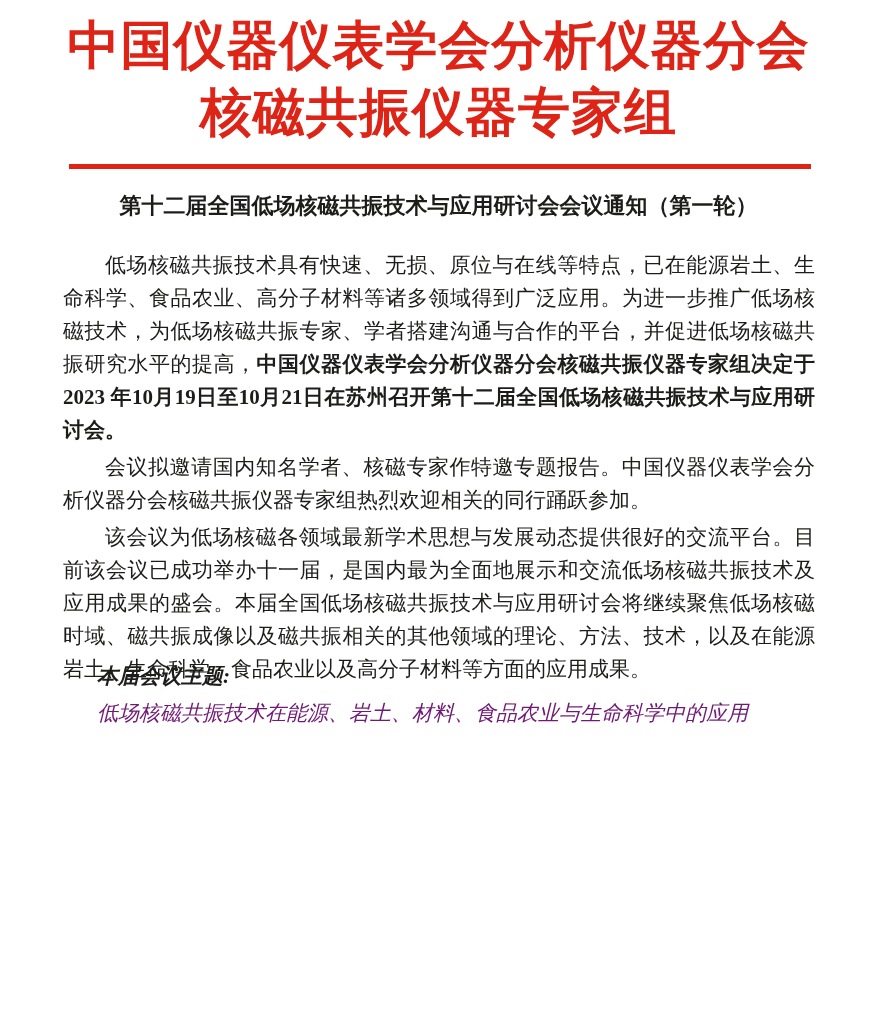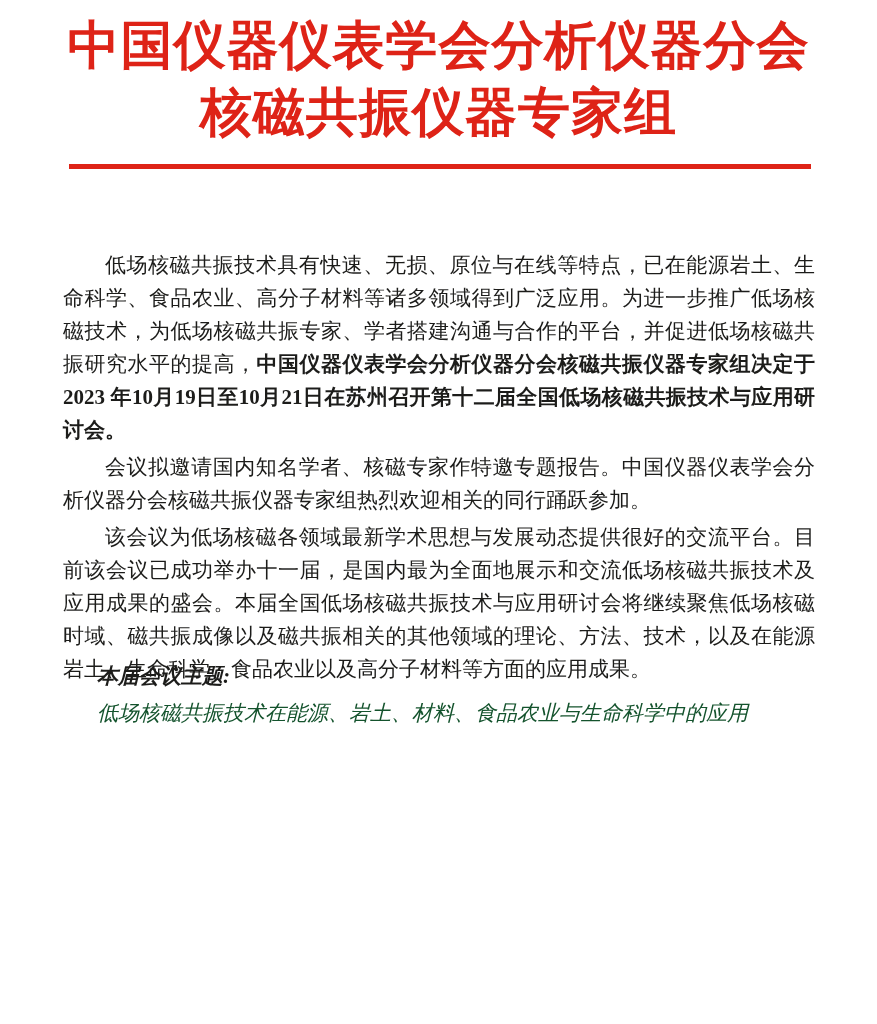--- a/index.html
+++ b/index.html
@@ -48,21 +48,21 @@
   }
   .body-text p{margin:4px;text-indent:42px;}
   .p1-bold{font-weight:bold;}
   
   .theme-block{
     position:absolute;top:660px;left:59px;width:760px;
     font-size:21px;line-height:33px;
   }
   .theme-block .t-line{padding-left:38px;margin:0 0 4px 0;font-style:italic;}
   .theme-heading{font-weight:bold;}
-  .theme-topic{color:#14532d;}
+  .theme-topic{color:#701a75;}
   
   .footer-block{
     position:absolute;top:866px;left:452px;width:368px;
     font-size:16px;line-height:33.5px;
     color:#1c1c1a;
   }
   .footer-line{white-space:nowrap;}
   .f-left{text-align:left;}
   .f-right{text-align:right;}
   .host-gap{display:inline-block;width:14px;}
@@ -92,20 +92,21 @@
 <body>
 
 <div class="page">
 
   <div class="letterhead">
     <div class="lh-line">中国仪器仪表学会分析仪器分会</div>
     <div class="lh-line">核磁共振仪器专家组</div>
   </div>
   <div class="red-rule"></div>
 
+  <div class="notice-title">第十二届全国低场核磁共振技术与应用研讨会会议通知（第一轮）</div>
 
   <div class="body-text">
     <p><span>低场核磁共振技术具有快速、无损、原位与在线等特点，已在能源岩土、生命科学、食品农业、高分子材料等诸多领域得到广泛应用。为进一步推广低场核磁技术，为低场核磁共振专家、学者搭建沟通与合作的平台，并促进低场核磁共振研究水平的提高，</span><span class="p1-bold">中国仪器仪表学会分析仪器分会核磁共振仪器专家组决定于2023 年10月19日至10月21日在苏州召开第十二届全国低场核磁共振技术与应用研讨会。</span></p>
     <p>会议拟邀请国内知名学者、核磁专家作特邀专题报告。中国仪器仪表学会分析仪器分会核磁共振仪器专家组热烈欢迎相关的同行踊跃参加。</p>
     <p>该会议为低场核磁各领域最新学术思想与发展动态提供很好的交流平台。目前该会议已成功举办十一届，是国内最为全面地展示和交流低场核磁共振技术及应用成果的盛会。本届全国低场核磁共振技术与应用研讨会将继续聚焦低场核磁时域、磁共振成像以及磁共振相关的其他领域的理论、方法、技术，以及在能源岩土、生命科学、食品农业以及高分子材料等方面的应用成果。</p>
   </div>
 
   <div class="theme-block">
     <div class="t-line theme-heading">本届会议主题:</div>
     <div class="t-line theme-topic">低场核磁共振技术在能源、岩土、材料、食品农业与生命科学中的应用</div>

